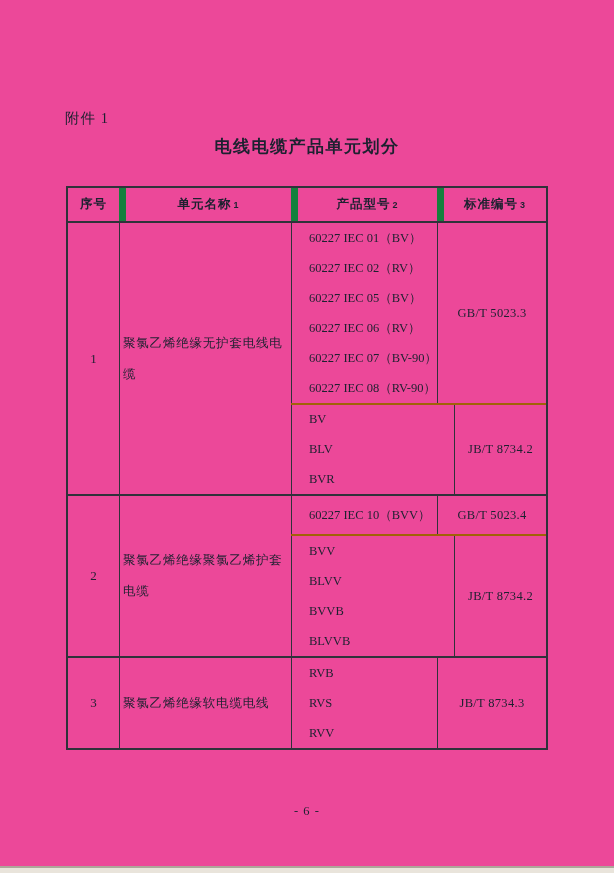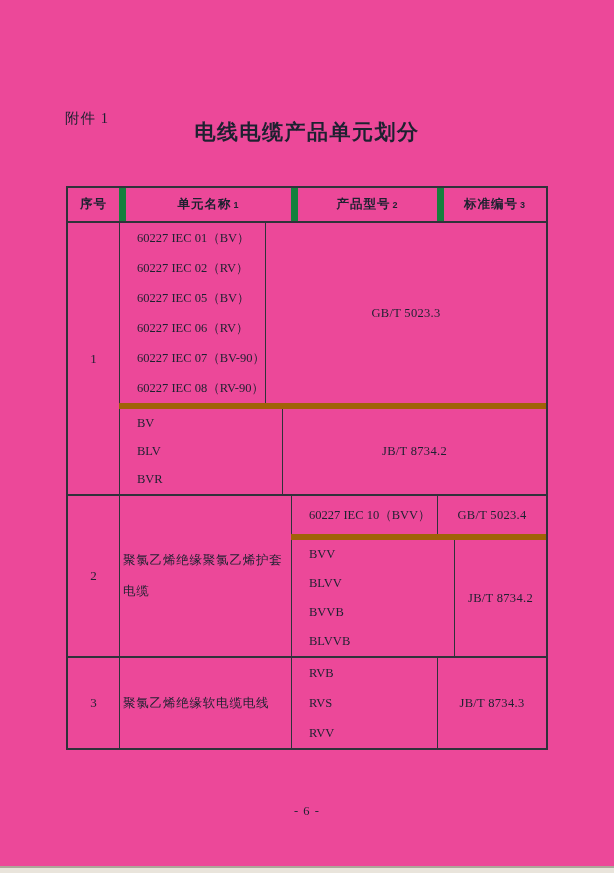--- a/index.html
+++ b/index.html
@@ -10,24 +10,24 @@
     position:relative; width:614px; height:873px;
     background:#ec4899; color:#1d2130; overflow:hidden;
   }
 
   .attachment {
     position:absolute; left:65px; top:109px;
     font-size:14.5px; letter-spacing:1px;
   }
 
   .doc-title {
-    position:absolute; left:0; top:118px; width:100%;
+    position:absolute; left:0; top:135px; width:100%;
     text-align:center;
     font-family:"Liberation Sans", sans-serif;
-    font-weight:bold; font-size:21px; letter-spacing:1.5px;
+    font-weight:bold; font-size:17px; letter-spacing:1.5px;
   }
 
   .ptable {
     position:absolute; left:66px; top:186px; width:482px;
     border:2px solid #30323a;
   }
   .trow { display:flex; }
   .trow + .trow { border-top:2px solid #30323a; }
 
   .hrow { height:33px; }
@@ -49,21 +49,21 @@
     font-size:13px;
   }
   .name {
     width:172px; border-left:1px solid #30323a;
     display:flex; align-items:center;
     font-size:12.5px; letter-spacing:0.8px; line-height:31px;
     padding-left:3px;
   }
   .sub { flex:1; display:flex; flex-direction:column; }
   .subrow { display:flex; flex:0 0 auto; }
-  .subrow + .subrow { border-top:6px solid #a16207;gap:17px; }
+  .subrow + .subrow { border-top:2px solid #a16207;gap:17px; }
   .models {
     width:146px; border-left:1px solid #30323a;
     display:flex; flex-direction:column; justify-content:center;
     padding-left:17px; overflow:hidden;
   }
   .mline {
     height:30px; display:flex; align-items:center;
     font-size:12.5px; white-space:nowrap;
   }
   .std {
@@ -112,20 +112,21 @@
           <sup>2</sup>
       </div>
       <div class="hcell cw-std bl">
         <span>标准编号</span>
           <sup>3</sup>
       </div>
     </div>
 
     <div class="trow r1">
       <div class="seq">1</div>
+      <div class="name">聚氯乙烯绝缘无护套电线电缆</div>
       <div class="sub">
         <div class="subrow sa">
           <div class="models">
             <div class="mline">60227 IEC 01（BV）</div>
             <div class="mline">60227 IEC 02（RV）</div>
             <div class="mline">60227 IEC 05（BV）</div>
             <div class="mline">60227 IEC 06（RV）</div>
             <div class="mline">60227 IEC 07（BV-90）</div>
             <div class="mline">60227 IEC 08（RV-90）</div>
           </div>

